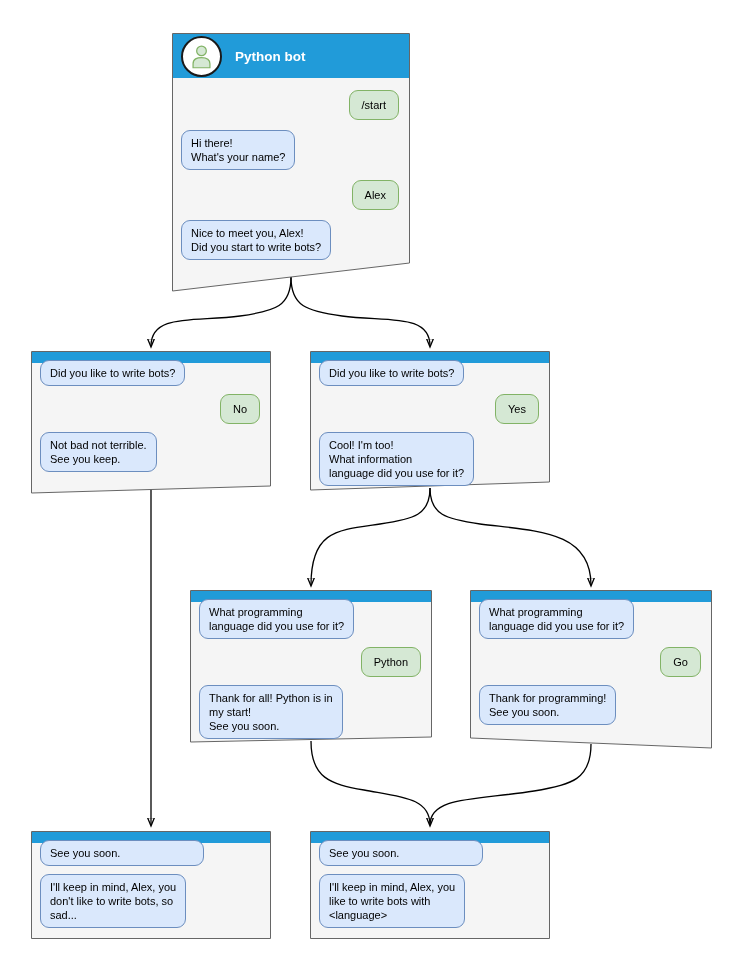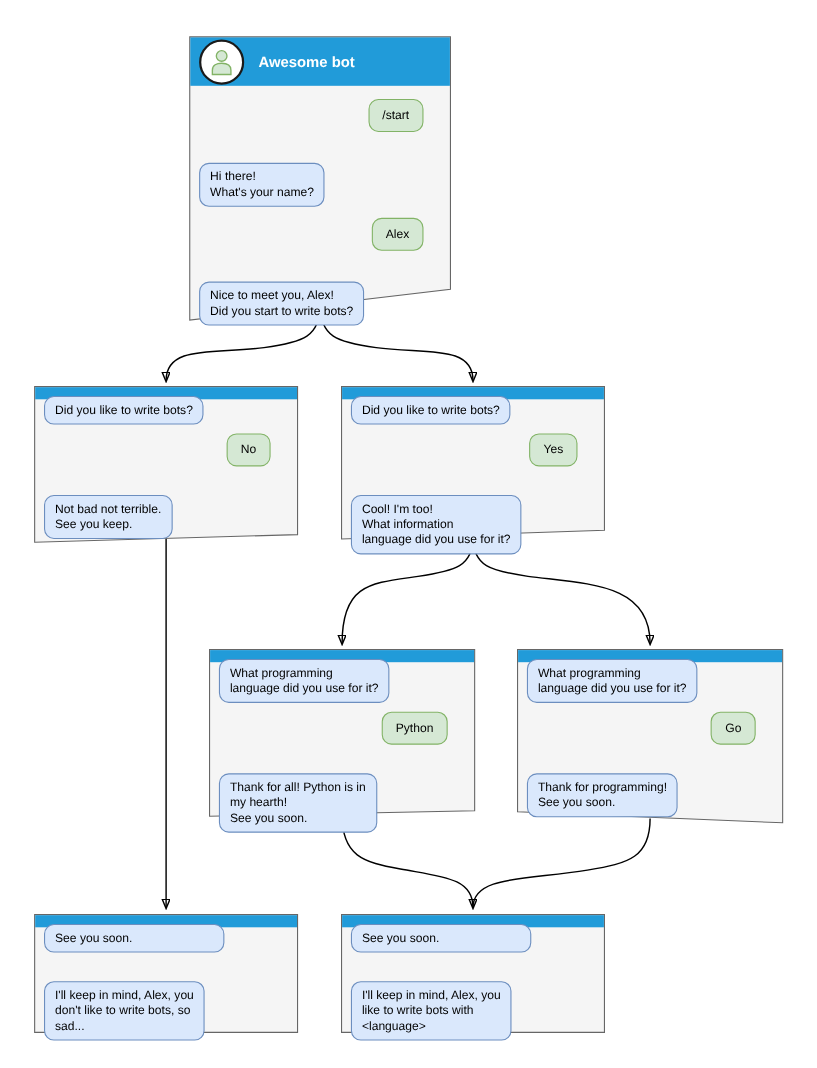--- a/index.html
+++ b/index.html
@@ -23,22 +23,22 @@
   }
   .title{color:#ffffff;font-weight:bold;font-size:13.5px;}
   .body{
     position:absolute;left:1px;right:1px;display:flex;flex-direction:column;
     align-items:flex-start;box-sizing:border-box;
   }
   .msg{
     white-space:pre;font-size:11px;line-height:14px;color:#000;
     border-radius:9px;box-sizing:border-box;
   }
-  .msg.bot{background:#dae8fc;border:1px solid #6c8ebf;padding:5px 9px;align-self:flex-start;margin-top:18px;}
-  .msg.user{background:#d5e8d4;border:1px solid #82b366;padding:7px 12px;align-self:flex-end;margin-right:16px;min-width:34px;text-align:left;}
+  .msg.bot{background:#dae8fc;border:1px solid #6c8ebf;padding:5px 9px;align-self:flex-start;}
+  .msg.user{background:#d5e8d4;border:1px solid #82b366;padding:7px 12px;align-self:flex-end;margin-right:2px;min-width:34px;text-align:left;}
   .root-body{top:45px;padding:12px 8px 0;gap:10px;}
   .child-body{top:12px;padding:0 8px;gap:8px;}
   .child-body .msg:first-child{margin-top:-3px;}
   .fixed-w{width:164px;}
 </style>
 </head>
 <body>
 
 <div class="canvas">
 
@@ -61,21 +61,21 @@
     <svg class="outline" width="238" height="259" viewBox="0 0 238 259">
       <polygon points="0.5,0.5 237.5,0.5 237.5,230 0.5,258"></polygon>
     </svg>
     <div class="titlebar">
       <span class="avatar">
         <svg width="27" height="27" viewBox="0 0 24 24">
           <circle cx="12" cy="7" r="4.3" fill="#d5e8d4" stroke="#82b366" stroke-width="1.1"></circle>
           <path d="M4.5,22 L4.5,18.5 C4.5,14.3 8,12.9 12,12.9 C16,12.9 19.5,14.3 19.5,18.5 L19.5,22 Z" fill="#d5e8d4" stroke="#82b366" stroke-width="1.1"></path>
         </svg>
       </span>
-      <span class="title">Awesome bot</span>
+      <span class="title">Python bot</span>
     </div>
     <div class="body root-body">
       <div class="msg user">/start</div>
       <div class="msg bot">Hi there!
 What's your name?</div>
       <div class="msg user">Alex</div>
       <div class="msg bot">Nice to meet you, Alex!
 Did you start to write bots?</div>
     </div>
   </div>
@@ -110,21 +110,21 @@
   <div class="win" style="left:190px;top:590px;width:242px;height:152px">
     <svg class="outline" width="242" height="153" viewBox="0 0 242 153">
       <polygon points="0.5,0.5 241.5,0.5 241.5,147 0.5,152"></polygon>
     </svg>
     <div class="bar"></div>
     <div class="body child-body">
       <div class="msg bot">What programming
 language did you use for it?</div>
       <div class="msg user">Python</div>
       <div class="msg bot">Thank for all! Python is in
-my hearth!
+my start!
 See you soon.</div>
     </div>
   </div>
 
   <div class="win" style="left:470px;top:590px;width:242px;height:158px">
     <svg class="outline" width="242" height="159" viewBox="0 0 242 159">
       <polygon points="0.5,0.5 241.5,0.5 241.5,158 0.5,148"></polygon>
     </svg>
     <div class="bar"></div>
     <div class="body child-body">

